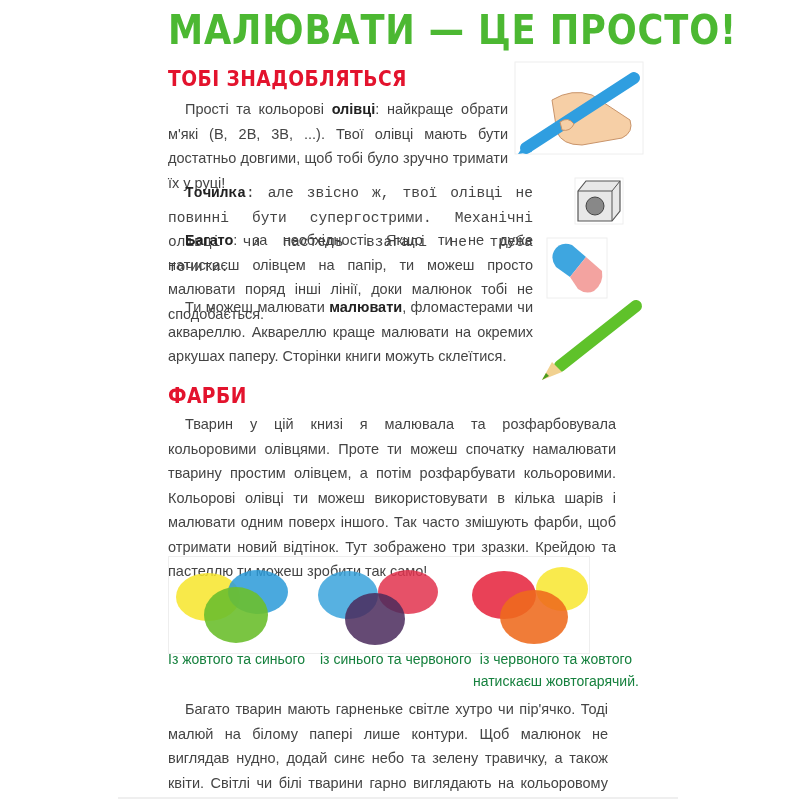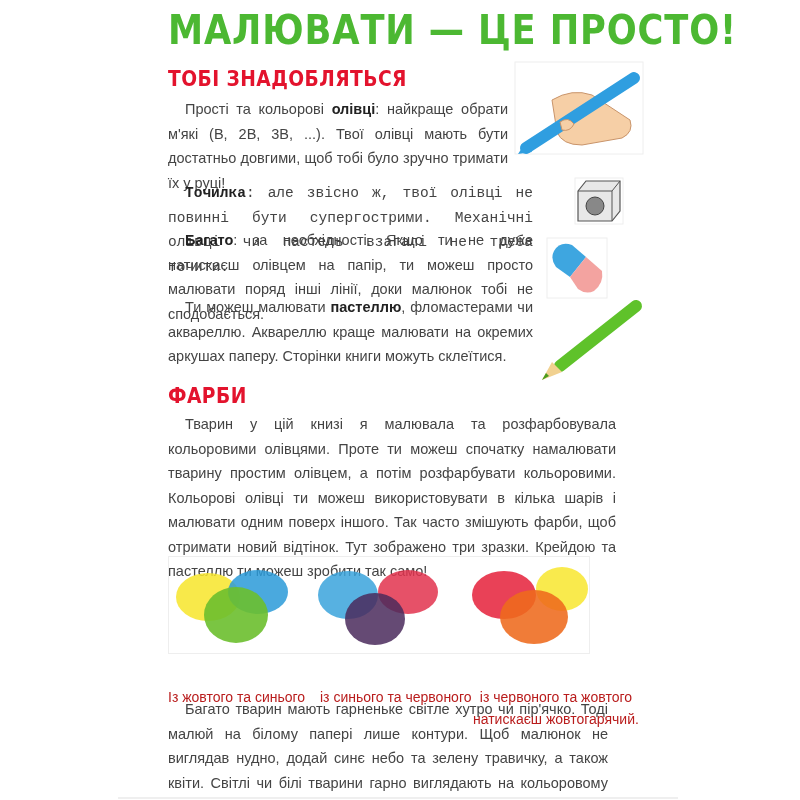--- a/index.html
+++ b/index.html
@@ -8,21 +8,21 @@
   .page-title { position: absolute; left: 168px; top: 6px; font-size: 41px; font-weight: bold;
                 color: #4cb832; letter-spacing: 1px; font-family: "DejaVu Sans", sans-serif;
                 transform: scaleX(0.86); transform-origin: left top; white-space: nowrap; }
   .section-heading { position: absolute; left: 168px; font-size: 22px; font-weight: bold; color: #e3132d;
                      font-family: "DejaVu Sans", sans-serif; transform: scaleX(0.85); transform-origin: left top;
                      white-space: nowrap; letter-spacing: 0.5px; }
   .para { position: absolute; left: 168px; font-size: 14.5px; line-height: 24.5px; color: #444;
           text-align: justify; text-indent: 17px; font-family: "Liberation Sans", sans-serif; }
   .para b { color: #222; }
   .illus { position: absolute; }
-  .caption { position: absolute; font-size: 14px; line-height: 22px; color: #b91c1c; white-space: nowrap; margin-top: 38px; }
+  .caption { position: absolute; font-size: 14px; line-height: 22px; color: #15803d; white-space: nowrap; }
   .swatch-box { position: absolute; left: 168px; top: 556px; width: 420px; height: 96px;
                 border: 1px solid #eeeeee; }
   .bottom-line { position: absolute; left: 118px; top: 797px; width: 560px; height: 2px; background: #efefef; }
 </style>
 </head>
 <body>
 
 <div class="page-title">МАЛЮВАТИ — ЦЕ ПРОСТО!</div>
 
 <div class="section-heading" style="top:66px;">ТОБІ ЗНАДОБЛЯТЬСЯ</div>
@@ -33,21 +33,21 @@
 
 <div class="para" style="top:181px; width:365px;font-family:Liberation Mono, monospace;">
   <b>Точилка</b><span>: але звісно ж, твої олівці не повинні бути супергострими. Механічні олівці чи пастель взагалі не треба точити.</span>
 </div>
 
 <div class="para" style="top:228px; width:365px;">
   <b>Багато</b><span>: за необхідності. Якщо ти не дуже натискаєш олівцем на папір, ти можеш просто малювати поряд інші лінії, доки малюнок тобі не сподобається.</span>
 </div>
 
 <div class="para" style="top:295px; width:365px;">
-  <span>Ти можеш малювати </span><b>пастеллю</b><span>, фломастерами чи аквареллю. Аквареллю краще малювати на окремих аркушах паперу. Сторінки книги можуть склеїтися.</span>
+  <span>Ти можеш малювати </span><b>малювати</b><span>, фломастерами чи аквареллю. Аквареллю краще малювати на окремих аркушах паперу. Сторінки книги можуть склеїтися.</span>
 </div>
 
 <svg class="illus" style="left:512px; top:60px;" width="135" height="100">
   <rect x="3" y="2" width="128" height="92" fill="#fff" stroke="#eeeeee"></rect>
   <path d="M40 40 Q60 28 80 35 L118 60 Q122 72 110 78 L70 85 Q50 85 45 72 Z" fill="#f6cfa6" stroke="#c9946a" stroke-width="1"></path>
   <line x1="14" y1="88" x2="122" y2="18" stroke="#2f9ee0" stroke-width="12" stroke-linecap="round"></line>
   <polygon points="6,94 14,82 20,92" fill="#2f9ee0"></polygon>
   <path d="M48 62 Q56 56 62 64 Q58 72 50 70 Z" fill="#f6cfa6" stroke="#c9946a"></path>
 </svg>
 

